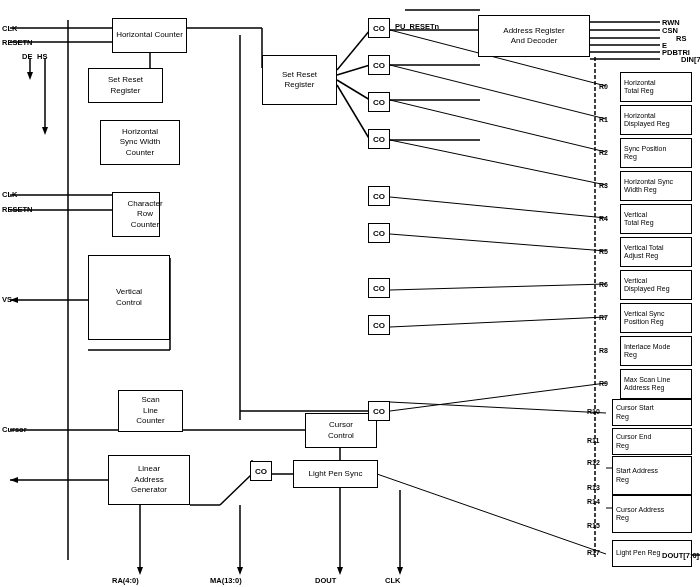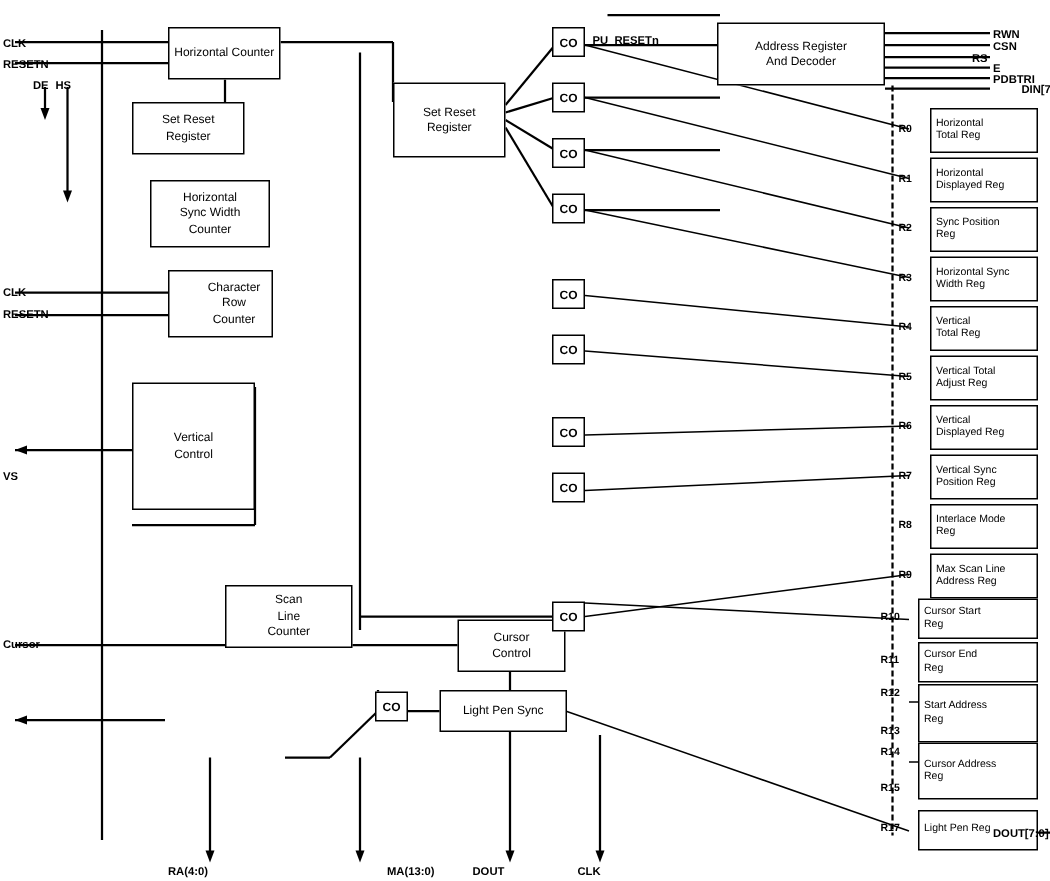--- a/index.html
+++ b/index.html
@@ -197,36 +197,39 @@
   </div>
 
   <div class="block" style="left:262px; top:55px; width:75px; height:50px;">
     <span class="block-label">Set Reset<br>Register</span>
   </div>
 
   <div class="block" style="left:100px; top:120px; width:80px; height:45px;">
     <span class="block-label">Horizontal<br>Sync Width<br>Counter</span>
   </div>
 
-  <div class="block" style="left:112px; top:180px; width:70px; height:45px;padding-left:18px;">
+  <div class="block" style="left:112px; top:192px; width:48px; height:45px;padding-left:18px;">
     <span class="block-label">Character<br>Row<br>Counter</span>
   </div>
 
   <div class="block" style="left:88px; top:255px; width:82px; height:85px;">
     <span class="block-label">Vertical<br>Control</span>
   </div>
 
-  <div class="block" style="left:118px; top:390px; width:85px; height:42px;margin-left:32px;">
+  <div class="block" style="left:118px; top:390px; width:65px; height:42px;">
     <span class="block-label">Scan<br>Line<br>Counter</span>
   </div>
 
   <div class="block" style="left:305px; top:413px; width:72px; height:35px;">
     <span class="block-label">Cursor<br>Control</span>
   </div>
 
+  <div class="block" style="left:108px; top:455px; width:82px; height:50px;">
+    <span class="block-label">Linear<br>Address<br>Generator</span>
+  </div>
 
   <div class="block" style="left:293px; top:460px; width:85px; height:28px;">
     <span class="block-label">Light Pen Sync</span>
   </div>
 
   <div class="block" style="left:478px; top:15px; width:112px; height:42px;">
     <span class="block-label">Address Register<br>And Decoder</span>
   </div>
 
   <div class="co-block" style="left:368px; top:18px; width:22px; height:20px;">
@@ -352,39 +355,39 @@
   <div class="pin-label" style="left:2px; top:38px;">RESETN</div>
 
   <div class="pin-label" style="left:22px; top:52px;">DE</div>
 
   <div class="pin-label" style="left:37px; top:52px;">HS</div>
 
   <div class="pin-label" style="left:2px; top:190px;">CLK</div>
 
   <div class="pin-label" style="left:2px; top:205px;">RESETN</div>
 
-  <div class="pin-label" style="left:2px; top:295px;margin-top:18px;">VS</div>
+  <div class="pin-label" style="left:2px; top:295px;">VS</div>
 
   <div class="pin-label" style="left:2px; top:425px;">Cursor</div>
 
   <div class="pin-label" style="left:112px; top:576px;">RA(4:0)</div>
 
-  <div class="pin-label" style="left:210px; top:576px;margin-left:48px;">MA(13:0)</div>
+  <div class="pin-label" style="left:210px; top:576px;">MA(13:0)</div>
 
   <div class="pin-label" style="left:315px; top:576px;">DOUT</div>
 
   <div class="pin-label" style="left:385px; top:576px;">CLK</div>
 
   <div class="pin-label" style="left:395px; top:22px;">PU_RESETn</div>
 
   <div class="pin-label" style="left:662px; top:18px;">RWN</div>
 
   <div class="pin-label" style="left:662px; top:26px;">CSN</div>
 
-  <div class="pin-label" style="left:648px; top:34px;">RS</div>
+  <div class="pin-label" style="left:676px; top:34px;">RS</div>
 
   <div class="pin-label" style="left:662px; top:41px;">E</div>
 
   <div class="pin-label" style="left:662px; top:48px;">PDBTRI</div>
 
   <div class="pin-label" style="left:662px; top:55px;margin-left:19px;">DIN[7:0]</div>
 
   <div class="pin-label" style="left:662px; top:551px;">DOUT[7:0]</div>
 </div>
 

